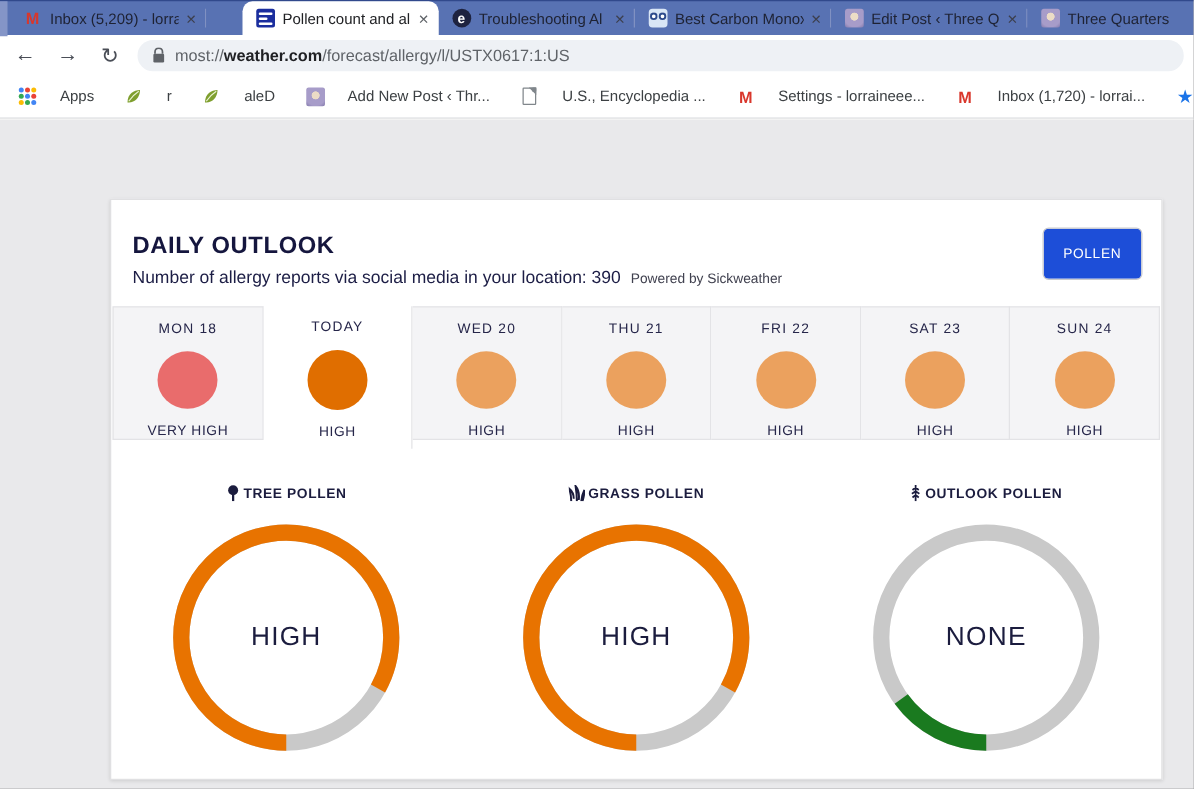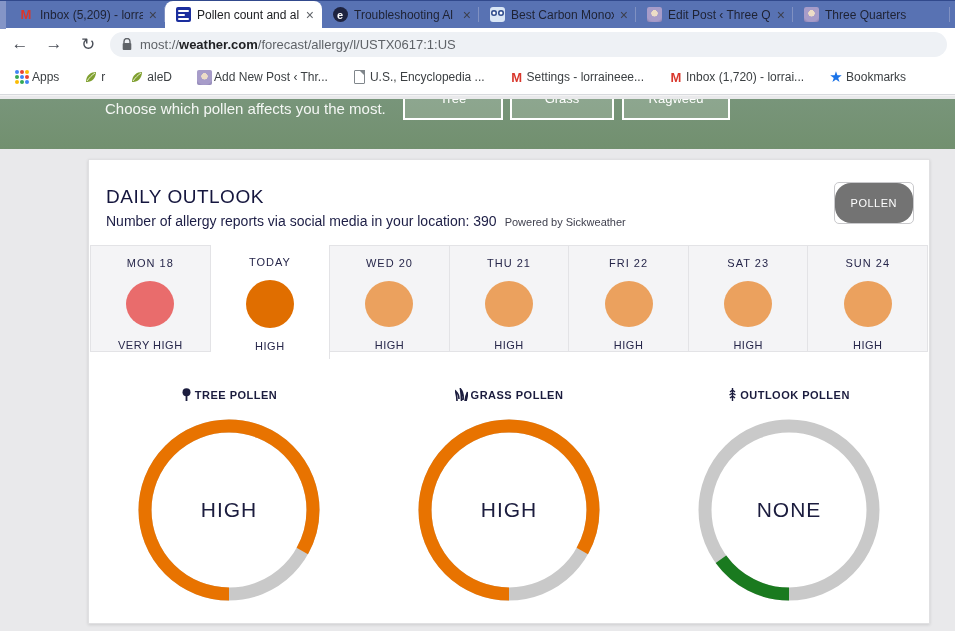--- a/index.html
+++ b/index.html
@@ -3,21 +3,21 @@
 <meta charset="utf-8">
 <style>
   * { margin:0; padding:0; box-sizing:border-box; }
   body { font-family:"Liberation Sans", sans-serif; background:#444; }
   .window { position:relative; width:955px; height:631px; background:#e9e9eb; overflow:hidden; margin:0 auto; }
 
   
   .tabbar { position:relative; height:28px; background:#5872b3; border-top:1px solid #31498c; display:flex; align-items:flex-end; padding-left:8px; }
   .edge-strip { position:absolute; left:0; top:0; width:6px; height:28px; background:#8495c7; }
   .tab { position:relative; display:flex; align-items:center; gap:6px; width:157px; height:27px; padding:0 8px 0 10px; font-size:12px; color:#1e2233; overflow:hidden; white-space:nowrap; flex:0 0 auto; }
-  .tab.active { background:#fff; border-radius:8px 8px 0 0; color:#202124; z-index:2; }
+  .tab.active { background:#fff; border-radius:8px 8px 0 0; color:#202124; z-index:2;margin-left:29px; }
   .tab:not(.active)::after { content:""; position:absolute; right:0; top:6px; height:15px; width:1px; background:#8091c2; }
   .tab .title { flex:1; overflow:hidden; }
   .tab .close { font-size:14px; color:#3c3f4d; flex:0 0 auto; cursor:default; }
   .tab.active .close { color:#5f6368; }
   .favicon { width:16px; height:16px; flex:0 0 auto; display:flex; align-items:center; justify-content:center; }
   .fav-gmail { color:#d9372c; font-weight:bold; font-size:13px; }
   .fav-twc { width:15px; height:15px; background:#1b2e9e; border-radius:2px; display:flex; flex-direction:column; justify-content:center; gap:2px; padding:2px; }
   .fav-twc i { display:block; height:2px; background:#fff; border-radius:1px; }
   .fav-twc i:nth-child(2){ width:70%; }
   .fav-e { width:15px; height:15px; border-radius:50%; background:#1e2340; color:#fff; font-size:11px; font-weight:bold; display:flex; align-items:center; justify-content:center; }
@@ -35,40 +35,40 @@
   
   .toolbar { height:32px; background:#fff; display:flex; align-items:center; padding:0 8px; gap:10px; }
   .nav-btn { font-size:17px; color:#4a4e57; width:24px; text-align:center; cursor:default; }
   .omnibox { flex:1; height:25px; background:#eef1f5; border-radius:13px; display:flex; align-items:center; padding:0 12px; gap:8px; font-size:13px; }
   .lock-icon svg { display:block; }
   .url { color:#5f6368; white-space:nowrap; overflow:hidden; }
   .url b { color:#202124; font-weight:bold; }
 
   
   .bookmarks { height:35px; background:#fff; border-bottom:1px solid #d8dade; display:flex; align-items:center; padding:0 14px; gap:24px; overflow:hidden; }
-  .bookmark { display:flex; align-items:center; gap:2px; font-size:12px; color:#3c4043; white-space:nowrap; flex:0 0 auto; }
+  .bookmark { display:flex; align-items:center; gap:18px; font-size:12px; color:#3c4043; white-space:nowrap; flex:0 0 auto; }
 
   
   .page { position:relative; height:536px; background:#e9e9eb; border-top:1px solid #f3f3f3; }
   .banner { position:absolute; left:0; top:3px; width:955px; height:50px; background:linear-gradient(#78957a,#72906f); overflow:hidden; }
   .banner-text { position:absolute; left:105px; top:1px; font-size:15px; color:rgba(255,255,255,.92); }
   .banner-btn { position:absolute; top:-15px; height:36px; border:2px solid #fff; background:rgba(255,255,255,.16); color:#fff; font-size:13px; display:flex; align-items:flex-end; justify-content:center; padding-bottom:12px; }
   .banner-btn.b0 { left:403px; width:100px; }
   .banner-btn.b1 { left:510px; width:104px; }
   .banner-btn.b2 { left:622px; width:108px; }
 
   .card { position:absolute; left:88px; top:63px; width:842px; height:465px; background:#fff; border:1px solid #e0e0e2; box-shadow:0 1px 3px rgba(0,0,0,.12); }
 
   .card-header { position:relative; height:85px; padding:26px 0 0 17px; }
-  .card-title { font-size:19px; font-weight:normal; color:#15163e; letter-spacing:.5px; }
+  .card-title { font-size:19px; font-weight:bold; color:#15163e; letter-spacing:.5px; }
   .card-sub { margin-top:5px; font-size:14px; color:#1c1d45; }
   .powered { font-size:11px; color:#40414f; margin-left:8px; }
   .toggle { position:absolute; right:15px; top:22px; display:flex; border:1px solid #c9c9cc; border-radius:5px; overflow:hidden; background:#fff; }
   .toggle-btn { height:40px; padding:0 16px; display:flex; align-items:center; font-size:11px; letter-spacing:.5px; color:#15163e; background:#fff; border:none; font-family:inherit; }
-  .toggle-btn.active { background:#737373; color:#fff; border-radius:16px; }
+  .toggle-btn.active { background:#1d4ed8; color:#fff; border-radius:0; }
 
   
   .day-row { display:flex; height:107px; padding:0 1px; }
   .day-card { flex:1; background:#f4f4f6; border:1px solid #e3e3e6; border-left:none; display:flex; flex-direction:column; align-items:center; padding-top:11px; position:relative; }
   .day-card:first-child { border-left:1px solid #e3e3e6; }
   .day-card.selected { background:#fff; border-top:none; border-bottom:none; height:114px; z-index:2; }
   .day-label { font-size:11px; letter-spacing:1px; color:#26264a; }
   .day-circle { width:48px; height:48px; border-radius:50%; margin-top:12px; }
   .day-level { font-size:11px; letter-spacing:.5px; color:#26264a; margin-top:12px; }
 
@@ -211,26 +211,20 @@
     </div>
     <div class="bookmark">
       <span class="favicon fav-star">★</span>
       <span>Bookmarks</span>
     </div>
 
   </div>
 
   <div class="page">
 
-    <div class="banner">
-      <div class="banner-text">Choose which pollen affects you the most.</div>
-      <div class="banner-btn b0">Tree</div>
-      <div class="banner-btn b1">Grass</div>
-      <div class="banner-btn b2">Ragweed</div>
-    </div>
 
     <div class="card">
 
       <div class="card-header">
         <div class="card-title">DAILY OUTLOOK</div>
         <div class="card-sub">
           <span>Number of allergy reports via social media in your location: 390</span><span class="powered">Powered by Sickweather</span>
         </div>
         <div class="toggle">
           <button class="toggle-btn active">POLLEN</button>

